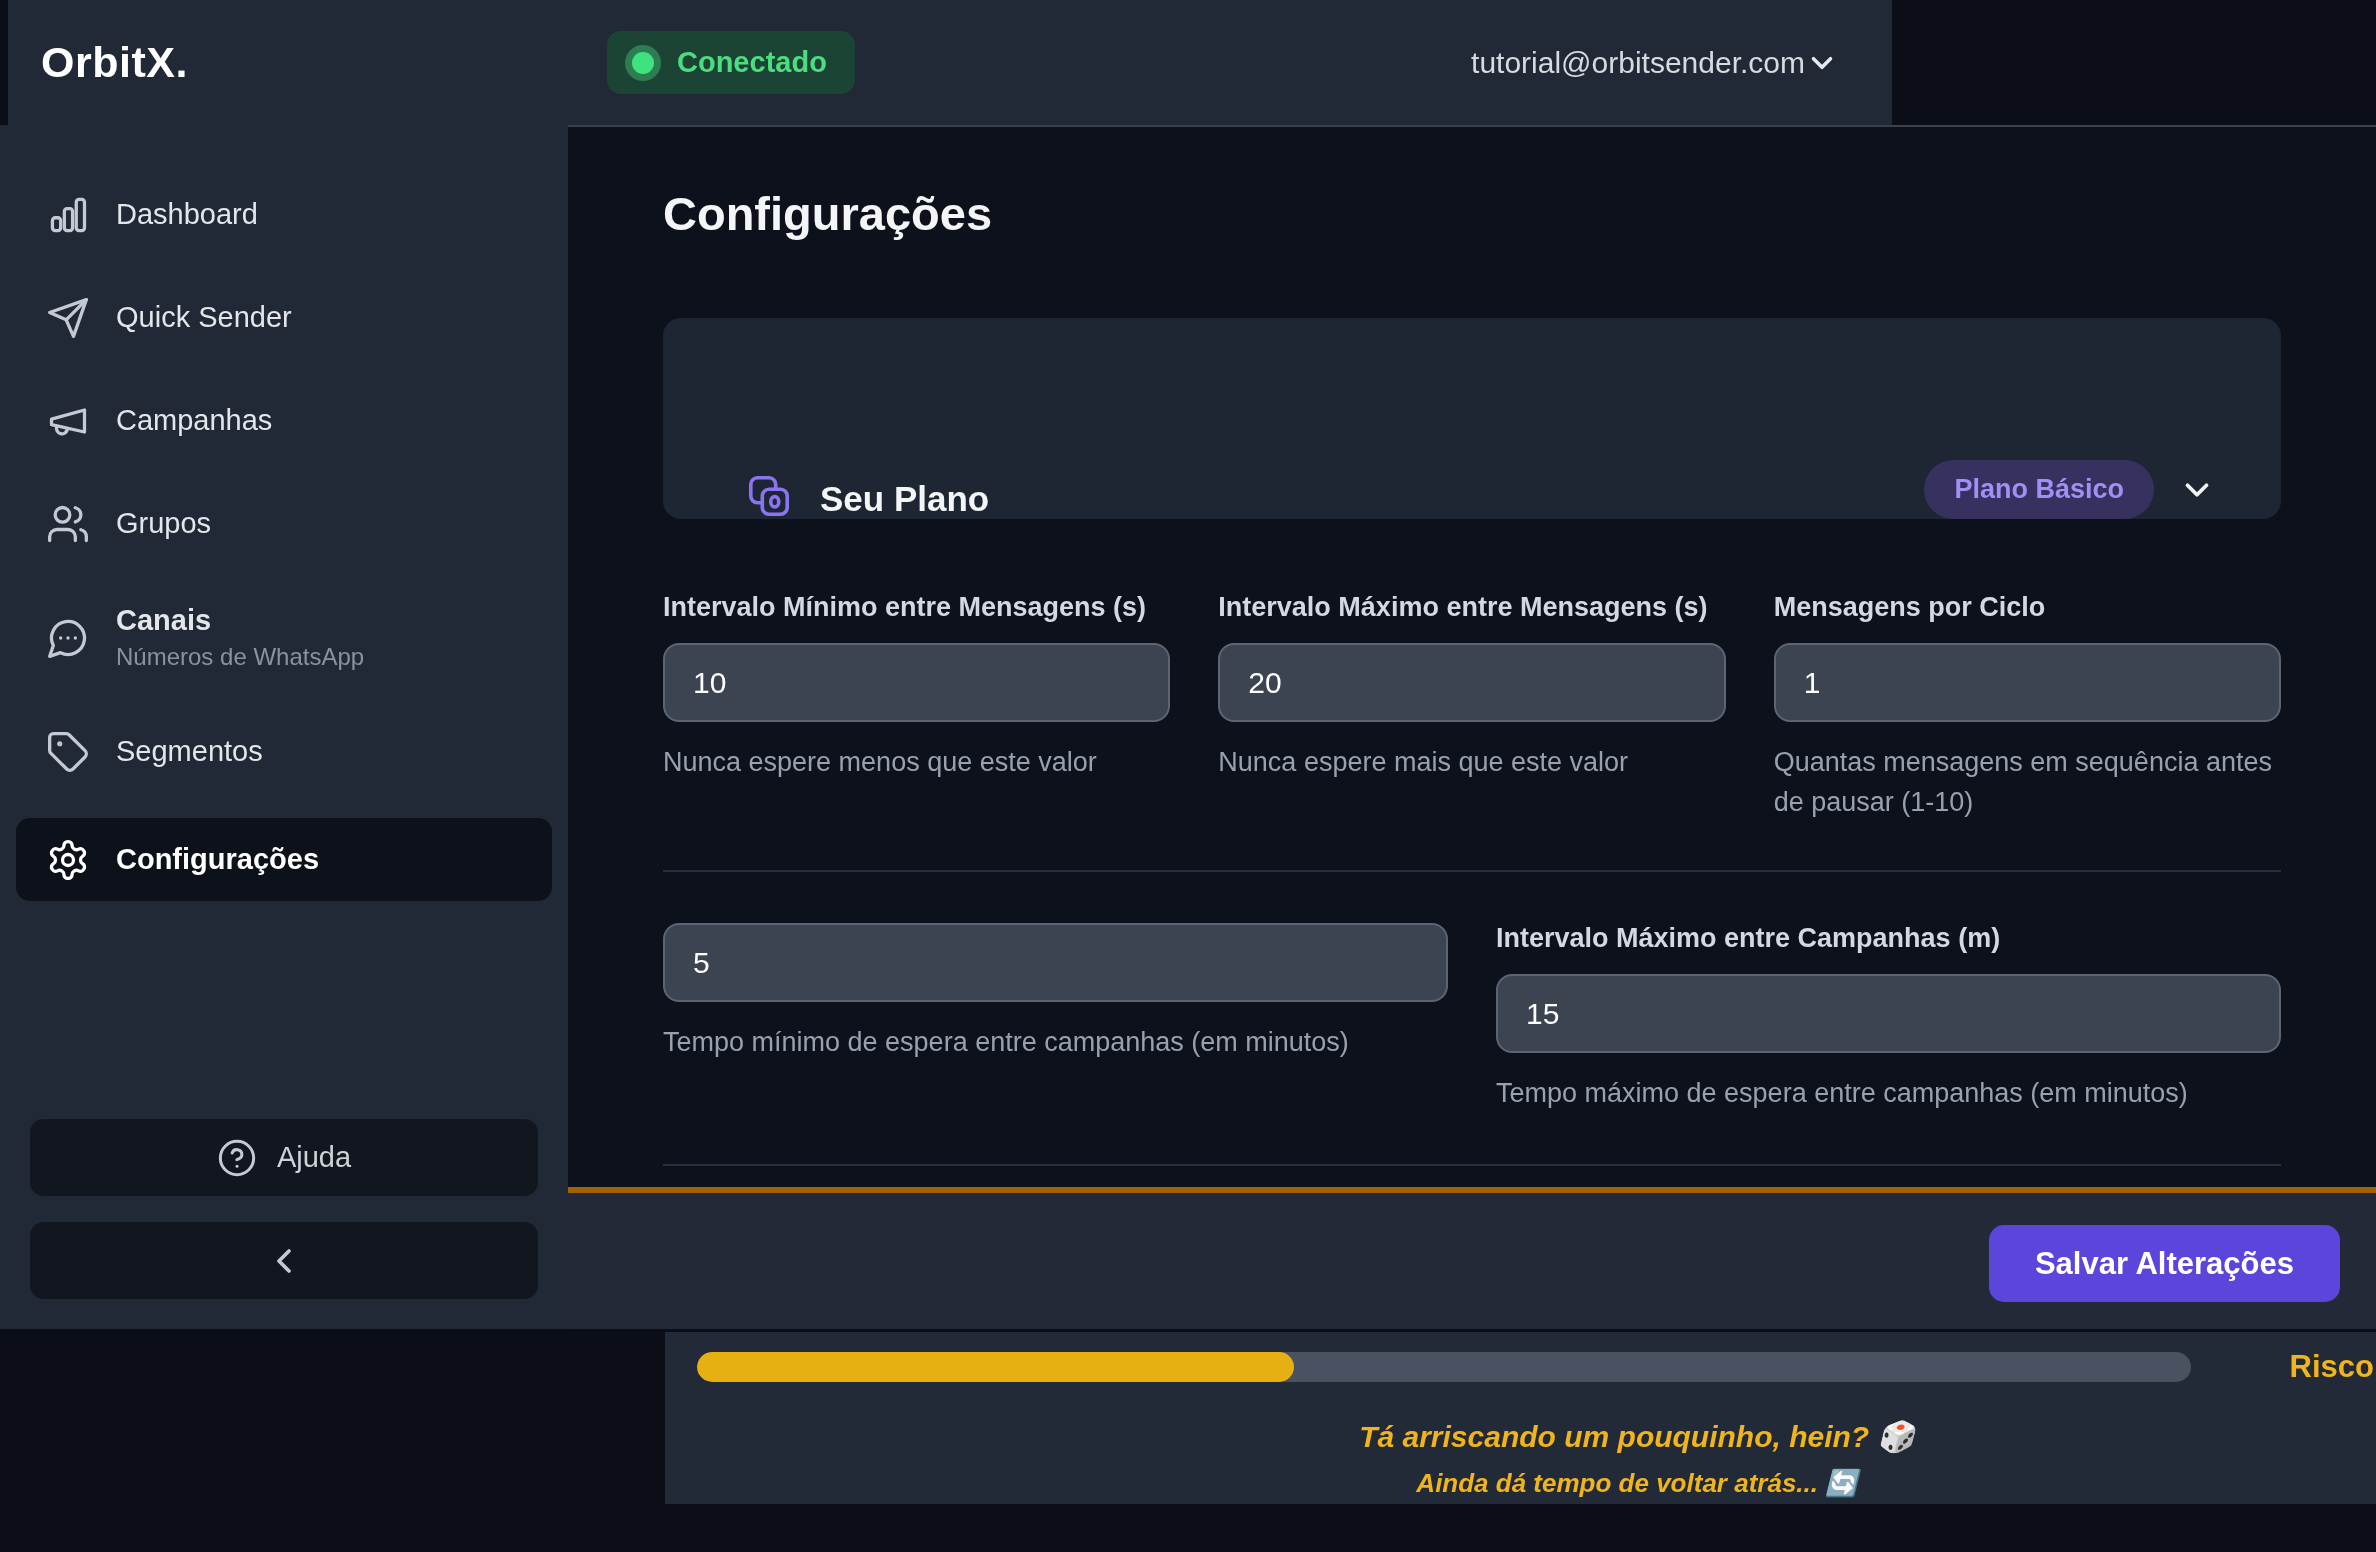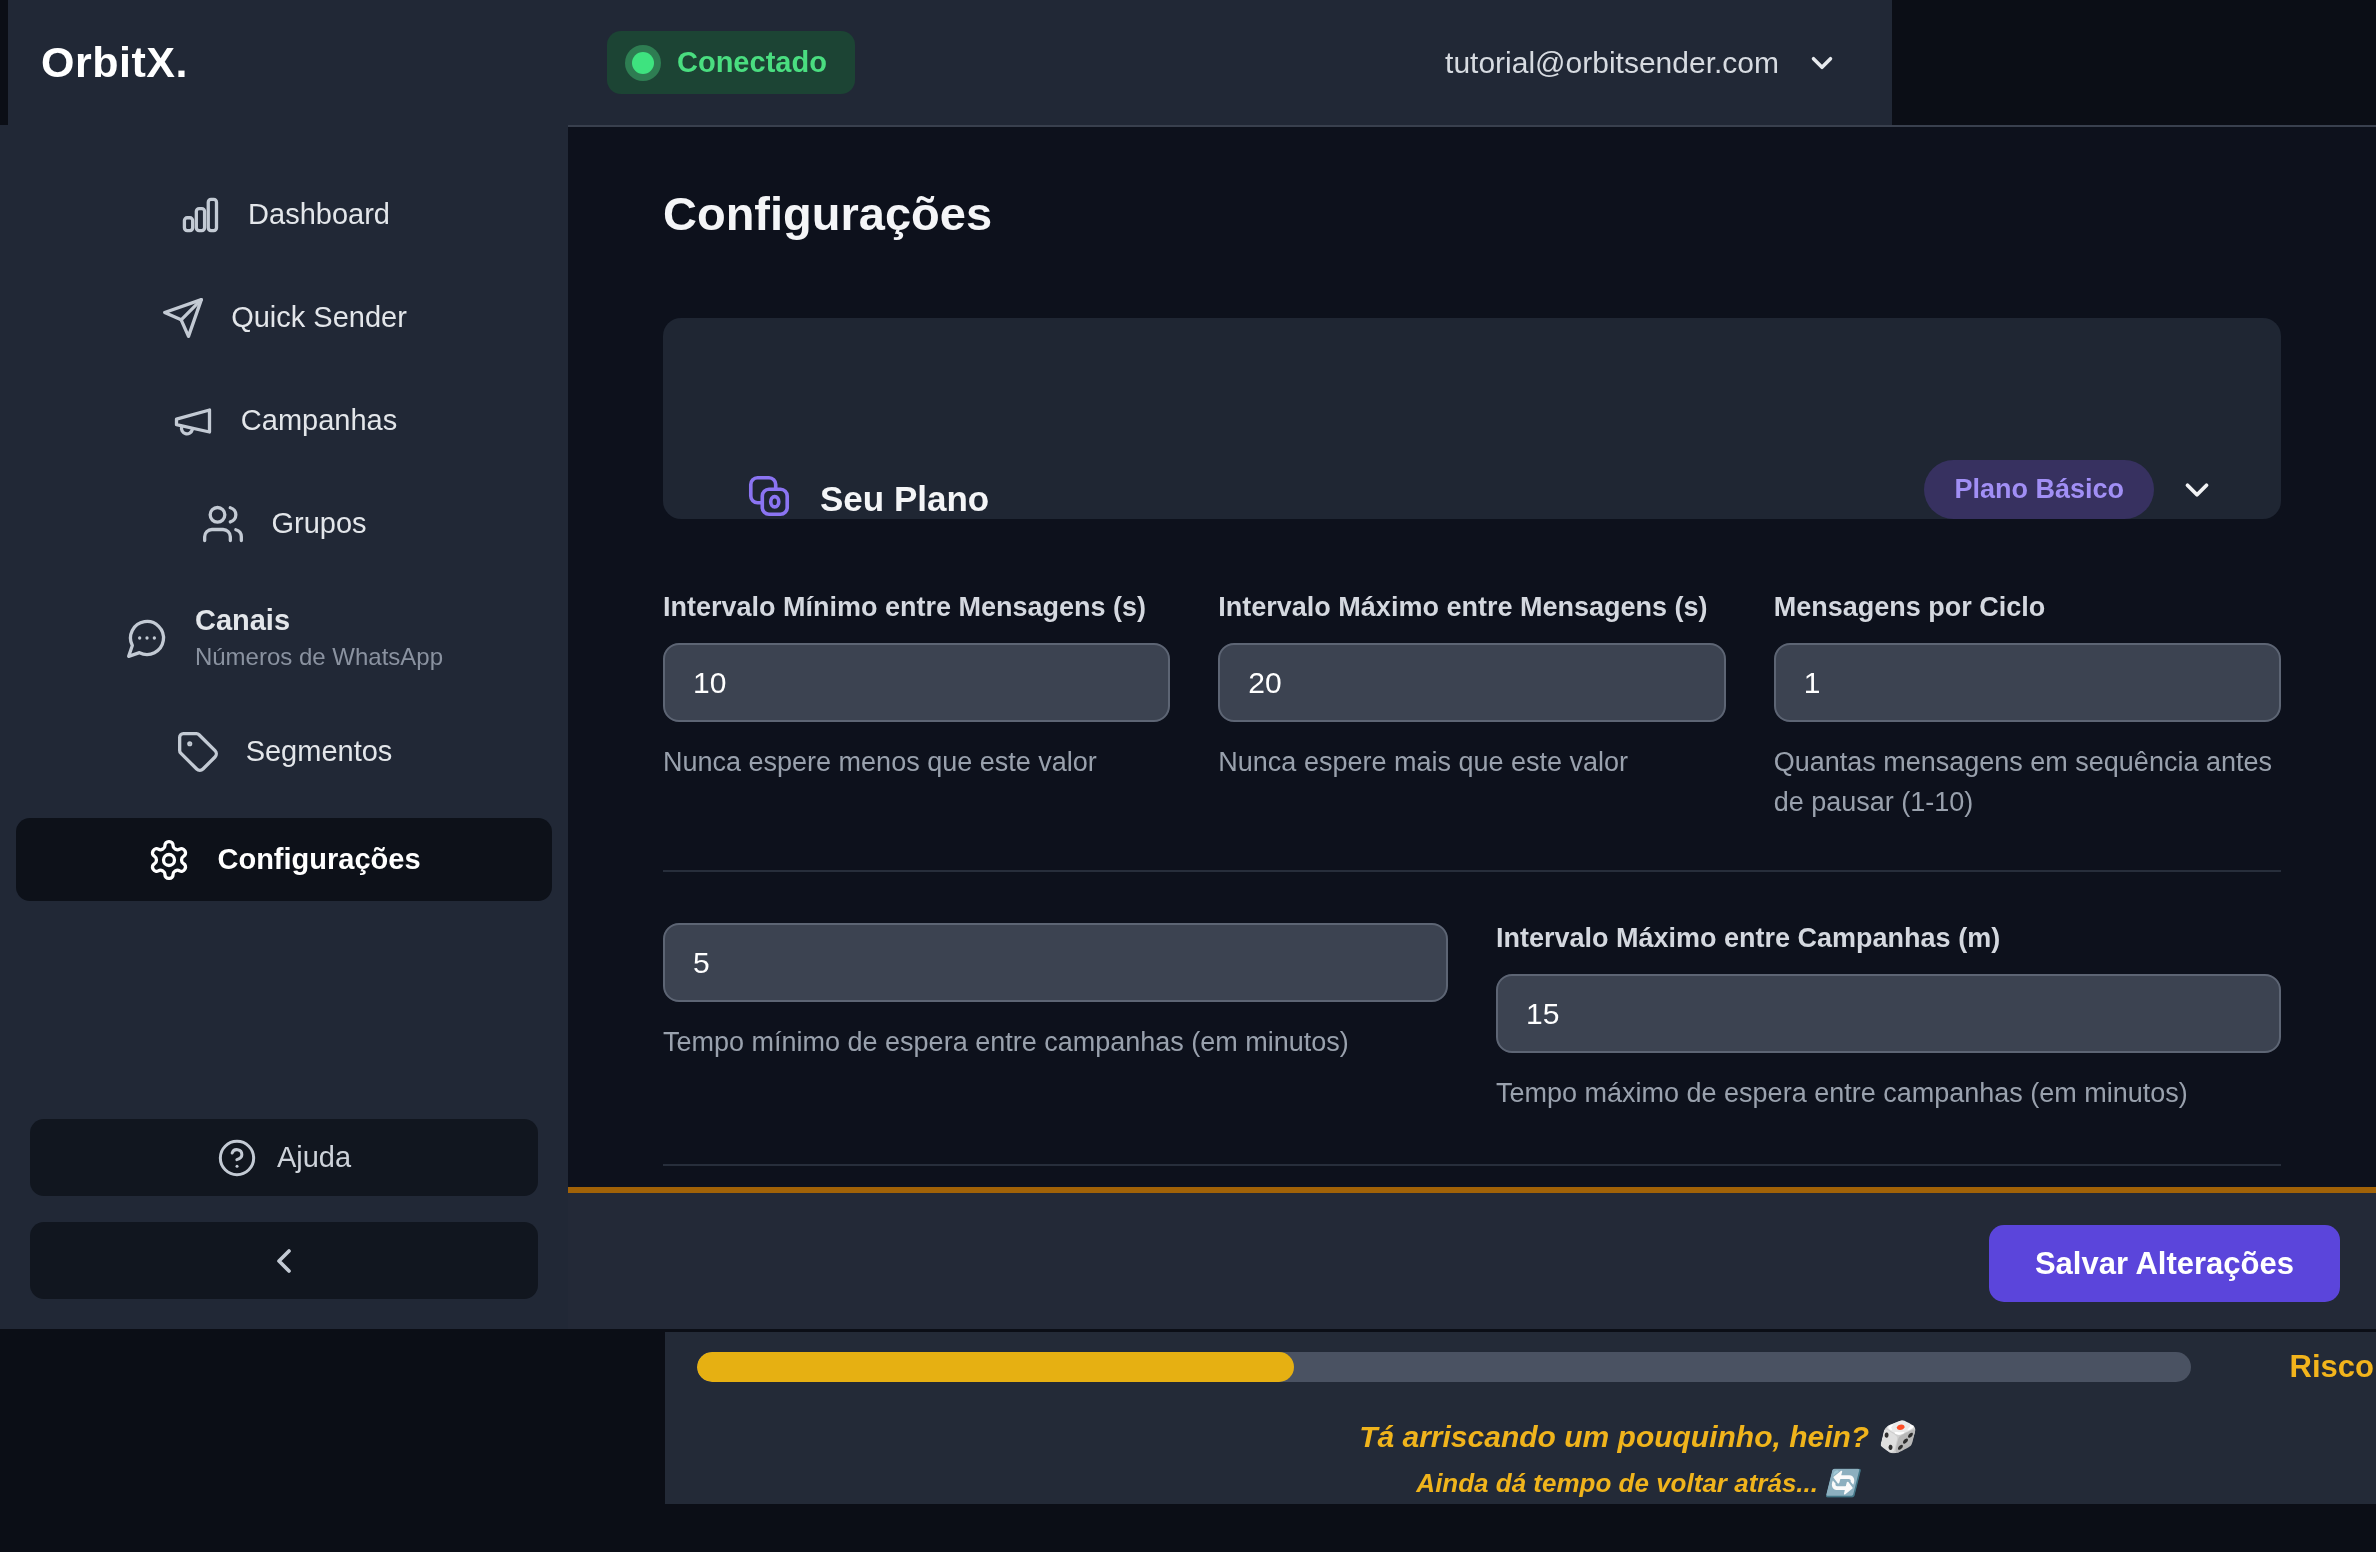--- a/index.html
+++ b/index.html
@@ -27,36 +27,36 @@
     display:flex; align-items:center; gap:16px;
     color:#4ade80; font-size:29px; font-weight:600;
   }
   .status-dot-ring {
     width:36px; height:36px; border-radius:50%; background:#2e7d52;
     display:flex; align-items:center; justify-content:center;
   }
   .status-dot { width:22px; height:22px; border-radius:50%; background:#3ee37f; }
   .account {
     margin-left:auto; padding-right:53px;
-    display:flex; align-items:center; gap:26px;
+    display:flex; align-items:center; 
     color:#d7dbe1; font-size:30px; font-weight:500; cursor:pointer;
   }
   .account svg { width:34px; height:34px; color:#e7eaee; }
 
   
   .sidebar {
     position:absolute; top:125px; left:0; width:568px; height:1204px;
     background:#212836; display:flex; flex-direction:column;
     padding:53px 0 30px;
   }
   .nav { display:flex; flex-direction:column; gap:30px; padding:0 16px; }
   .nav-item {
     display:flex; align-items:center; min-height:73px; gap:26px;
     padding:0 30px; border-radius:14px; cursor:pointer;
-    color:#e3e6ea; font-size:29px; font-weight:500;justify-content:center;
+    color:#e3e6ea; font-size:29px; font-weight:500;
   }
   .nav-item svg { width:44px; height:44px; color:#c3cad4; flex:none; }
   .nav-item.active { background:#0d1119; color:#ffffff; font-weight:700; min-height:83px; }
   .nav-item.active svg { color:#ffffff; }
   .nav-text { display:flex; flex-direction:column; justify-content:center; }
   .nav-sub { font-size:24px; font-weight:400; color:#8a92a0; margin-top:6px; }
   .nav-item.tall { min-height:95px; }
 
   .sidebar-bottom { margin-top:auto; display:flex; flex-direction:column; gap:26px; padding:0 30px; }
   .side-btn {

